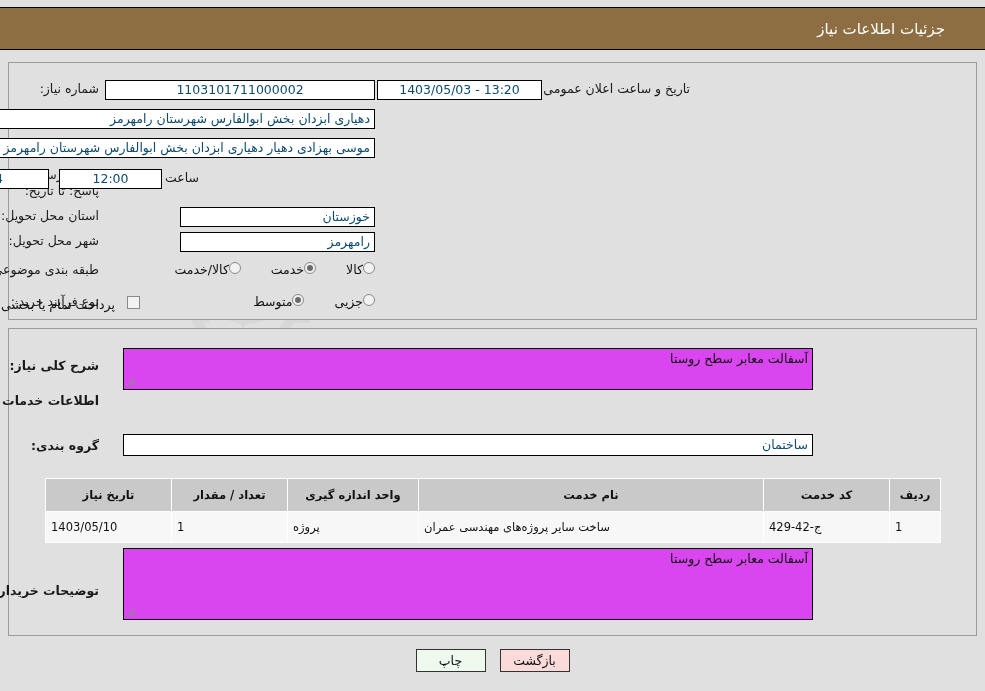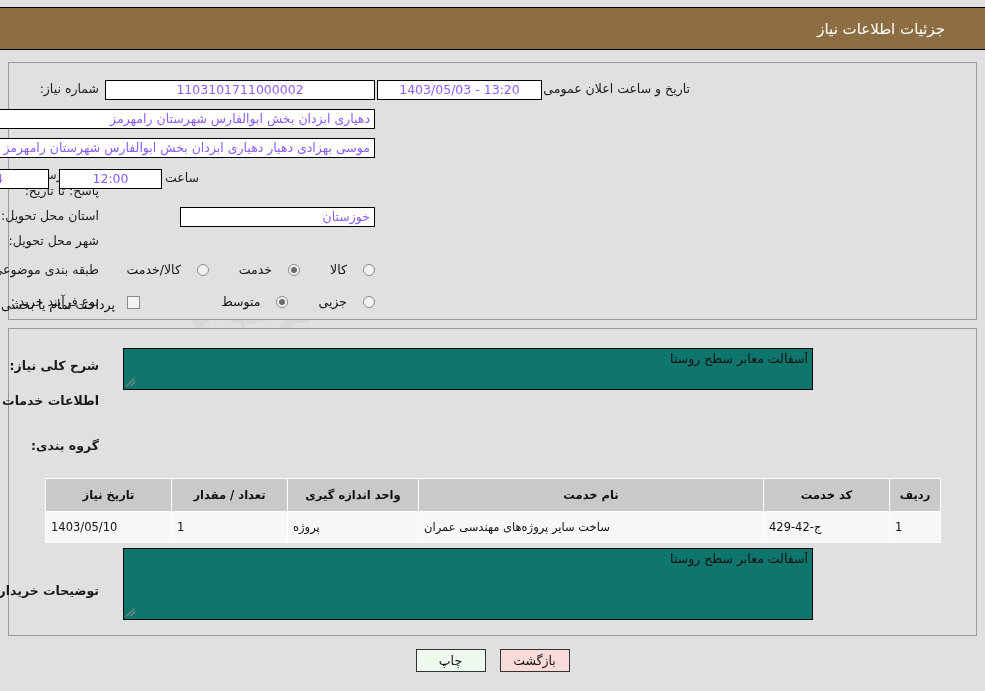--- a/index.html
+++ b/index.html
@@ -78,21 +78,21 @@
     font-size: 12.5px;
     color: #1a1a1a;
     text-align: right;
   }
   .lbl-b { font-weight: bold; }
   .fld {
     background: #ffffff;
     border: 1px solid #000000;
     box-sizing: border-box;
     font-size: 12.5px;
-    color: #8b5cf6;
+    color: #0c4a6e;
     height: 20px;
     line-height: 18px;
     padding: 0 4px;
     text-align: center;
     overflow: hidden;
     white-space: nowrap;
   }
   .fld.right { text-align: right; }
   .small-note {
     font-size: 12.5px;
@@ -113,27 +113,27 @@
   }
   .radio.on::after {
     content: "";
     position: absolute;
     top: 2px; left: 2px;
     width: 6px; height: 6px;
     border-radius: 50%;
     background: #6a6a6a;
   }
   .radio-group { display: flex; align-items: center; gap: 4px; }
-  .radio-item  { display: flex; align-items: center; gap: 16px; margin-left: 26px; }
+  .radio-item  { display: flex; gap: 0; margin-left: 26px; }
   .radio-item:last-child { margin-left: 0; }
   .radio-label { font-size: 12.5px; color: #111; }
 
   
   .ta {
-    background: #0f766e;
+    background: #d946ef;
     border: 1px solid #000;
     box-sizing: border-box;
     font-size: 12.5px;
     color: #111;
     padding: 2px 4px;
     text-align: right;
     position: relative;
     overflow: hidden;
   }
   .grip {
@@ -257,20 +257,21 @@
   <div class="fld" style="position:absolute; top:169px; right:936px; width:100px; z-index:3;">4</div>
 
   <div class="frow" style="top:208px; right:886px;">
     <span class="lbl">استان محل تحویل:</span>
   </div>
   <div class="fld right" style="position:absolute; top:207px; right:610px; width:195px; z-index:3;">خوزستان</div>
 
   <div class="frow" style="top:233px; right:886px;">
     <span class="lbl">شهر محل تحویل:</span>
   </div>
+  <div class="fld right" style="position:absolute; top:232px; right:610px; width:195px; z-index:3;">رامهرمز</div>
 
   <div class="frow" style="top:262px; right:886px;">
     <span class="lbl">طبقه بندی موضوعی:</span>
   </div>
   <div class="radio-group" style="position:absolute; top:262px; right:610px; z-index:3;">
     <span class="radio-item">
       <span class="radio"></span>
       <span class="radio-label">کالا</span>
     </span>
     <span class="radio-item">
@@ -314,20 +315,21 @@
     </span>
   </div>
 
   <div class="frow" style="top:393px; right:886px;">
     <span class="lbl lbl-b">اطلاعات خدمات مورد نیاز</span>
   </div>
 
   <div class="frow" style="top:438px; right:886px;">
     <span class="lbl lbl-b">گروه بندی:</span>
   </div>
+  <div class="fld right" style="position:absolute; top:434px; right:172px; width:690px; height:22px; line-height:20px; z-index:3;">ساختمان</div>
 
   <div class="tbl-wrap">
     <table class="dt">
       <thead>
         <tr>
           <th style="width:40px;">ردیف</th>
           <th style="width:115px;">کد خدمت</th>
           <th>نام خدمت</th>
           <th style="width:120px;">واحد اندازه گیری</th>
           <th style="width:105px;">تعداد / مقدار</th>

